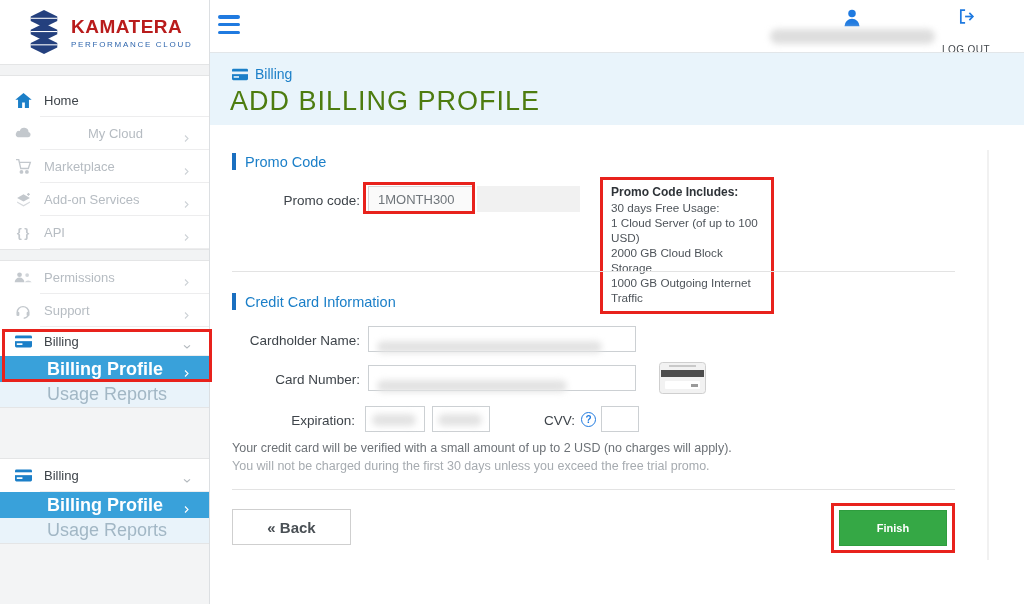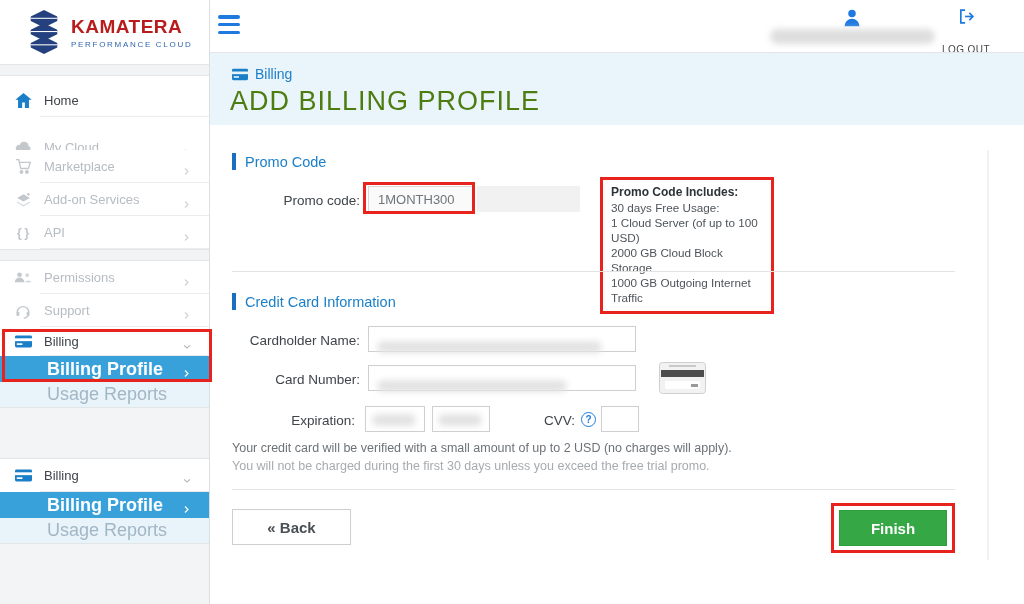--- a/index.html
+++ b/index.html
@@ -55,21 +55,21 @@
   .form-label { position:absolute; font-size:13.5px; color:#3e444a; text-align:right; }
   .field { position:absolute; background:#fff; border:1px solid #ccd0d3; }
   .field input { width:100%; height:100%; border:none; outline:none; background:transparent; font-family:"Liberation Sans", sans-serif; font-size:13px; color:#6f757a; padding:0 9px; }
   .redact { position:absolute; background:#e3e3e3; border-radius:6px; filter:blur(3px); }
   .gray-ext { position:absolute; background:#f1f1f1; }
   .hr { position:absolute; height:1px; background:#e3e3e3; }
   .note { position:absolute; font-size:12.5px; }
   .note1 { color:#6d7277; }
   .note2 { color:#a6abb0; }
   .btn-back { position:absolute; left:22px; top:384px; width:119px; height:36px; background:#fff; border:1px solid #cfcfcf; font-family:"Liberation Sans", sans-serif; font-size:15px; font-weight:bold; color:#4a5055; cursor:pointer; }
-  .btn-finish { position:absolute; left:629px; top:385px; width:108px; height:36px; background:#35a845; border:1px solid #2e9d3e; font-family:"Liberation Sans", sans-serif; font-size:15px; font-weight:bold; color:#fff; cursor:pointer; }
+  .btn-finish { position:absolute; left:629px; top:385px; width:108px; height:36px; background:#35a845; border:1px solid #2e9d3e; font-family:"Liberation Sans", sans-serif; font-size:11px; font-weight:bold; color:#fff; cursor:pointer; }
   .annotation { position:absolute; border:3px solid #e8221c; pointer-events:none; background:transparent; }
   .includes-box { position:absolute; left:390px; top:52px; width:174px; border:3px solid #e8221c; background:#fff; padding:5px 8px 6px 8px; }
   .includes-title { font-size:12px; font-weight:bold; color:#2e3338; line-height:15px; }
   .includes-line { font-size:11.7px; color:#4e545a; line-height:15px; }
   .qmark { position:absolute; left:371px; top:287px; width:15px; height:15px; border:1.5px solid #1f7ae0; border-radius:50%; color:#1f7ae0; font-size:10px; font-weight:bold; display:flex; align-items:center; justify-content:center; cursor:pointer; }
   .scroll-track { position:absolute; left:777px; top:25px; width:2px; height:410px; background:#f1f1f1; }
   .card-graphic { position:absolute; left:449px; top:237px; width:47px; height:32px; }
 </style>
 </head>
 <body>
@@ -100,21 +100,21 @@
 
     <div class="nav-item" style="top:84px;">
       <span class="nav-icon blue">
         <svg width="17" height="15" viewBox="0 0 24 22" fill="currentColor">
             <path d="M12 0 L24 10 L20 10 L20 22 L14 22 L14 14 L10 14 L10 22 L4 22 L4 10 L0 10 Z"></path>
           </svg>
       </span>
       <span class="nav-label dark">Home</span>
     </div>
 
-    <div class="nav-item" style="top:131px;">
+    <div class="nav-item" style="top:117px;gap:44px;">
       <span class="nav-icon">
         <svg width="18" height="13" viewBox="0 0 24 16" fill="currentColor">
             <path d="M19.4 6.1 A6 6 0 0 0 7.7 4.5 A4.5 4.5 0 0 0 5 13 L19 13 A3.5 3.5 0 0 0 19.4 6.1 Z"></path>
           </svg>
       </span>
       <span class="nav-label">My Cloud</span>
       <span class="nav-chev">
         <svg width="9" height="9" viewBox="0 0 24 24" fill="none" stroke="currentColor" stroke-width="3">
             <polyline points="8 4 16 12 8 20"></polyline>
           </svg>

